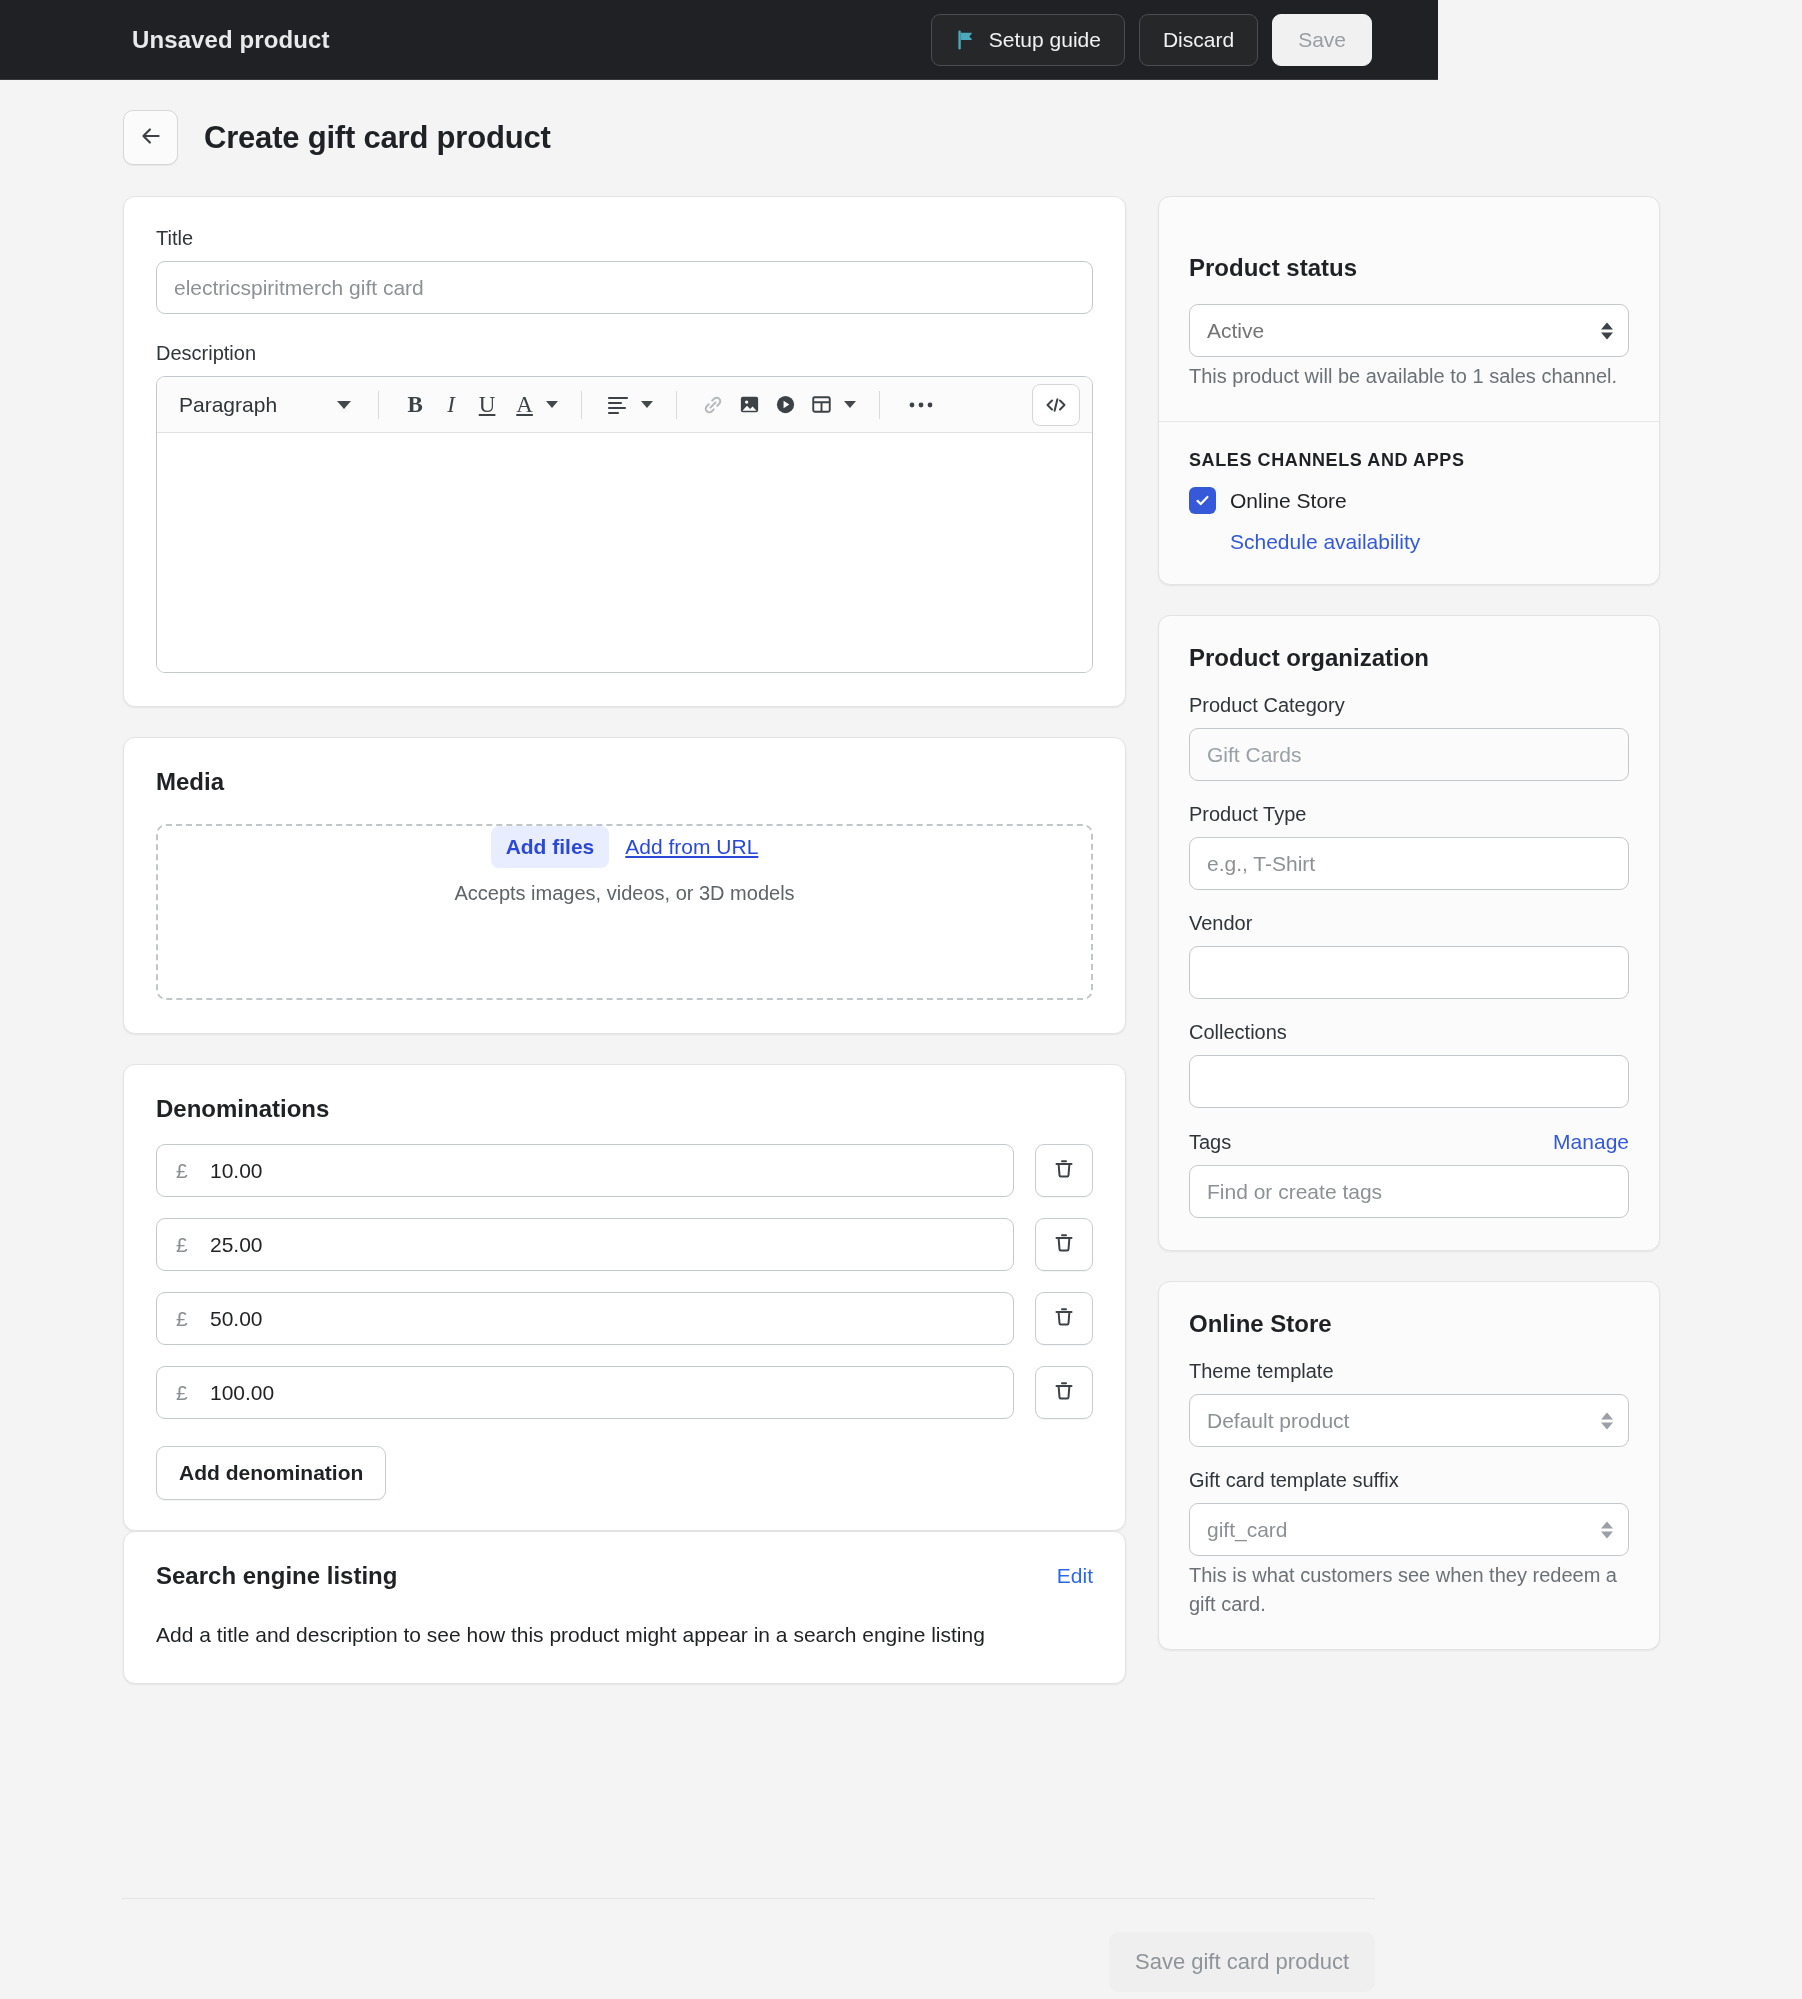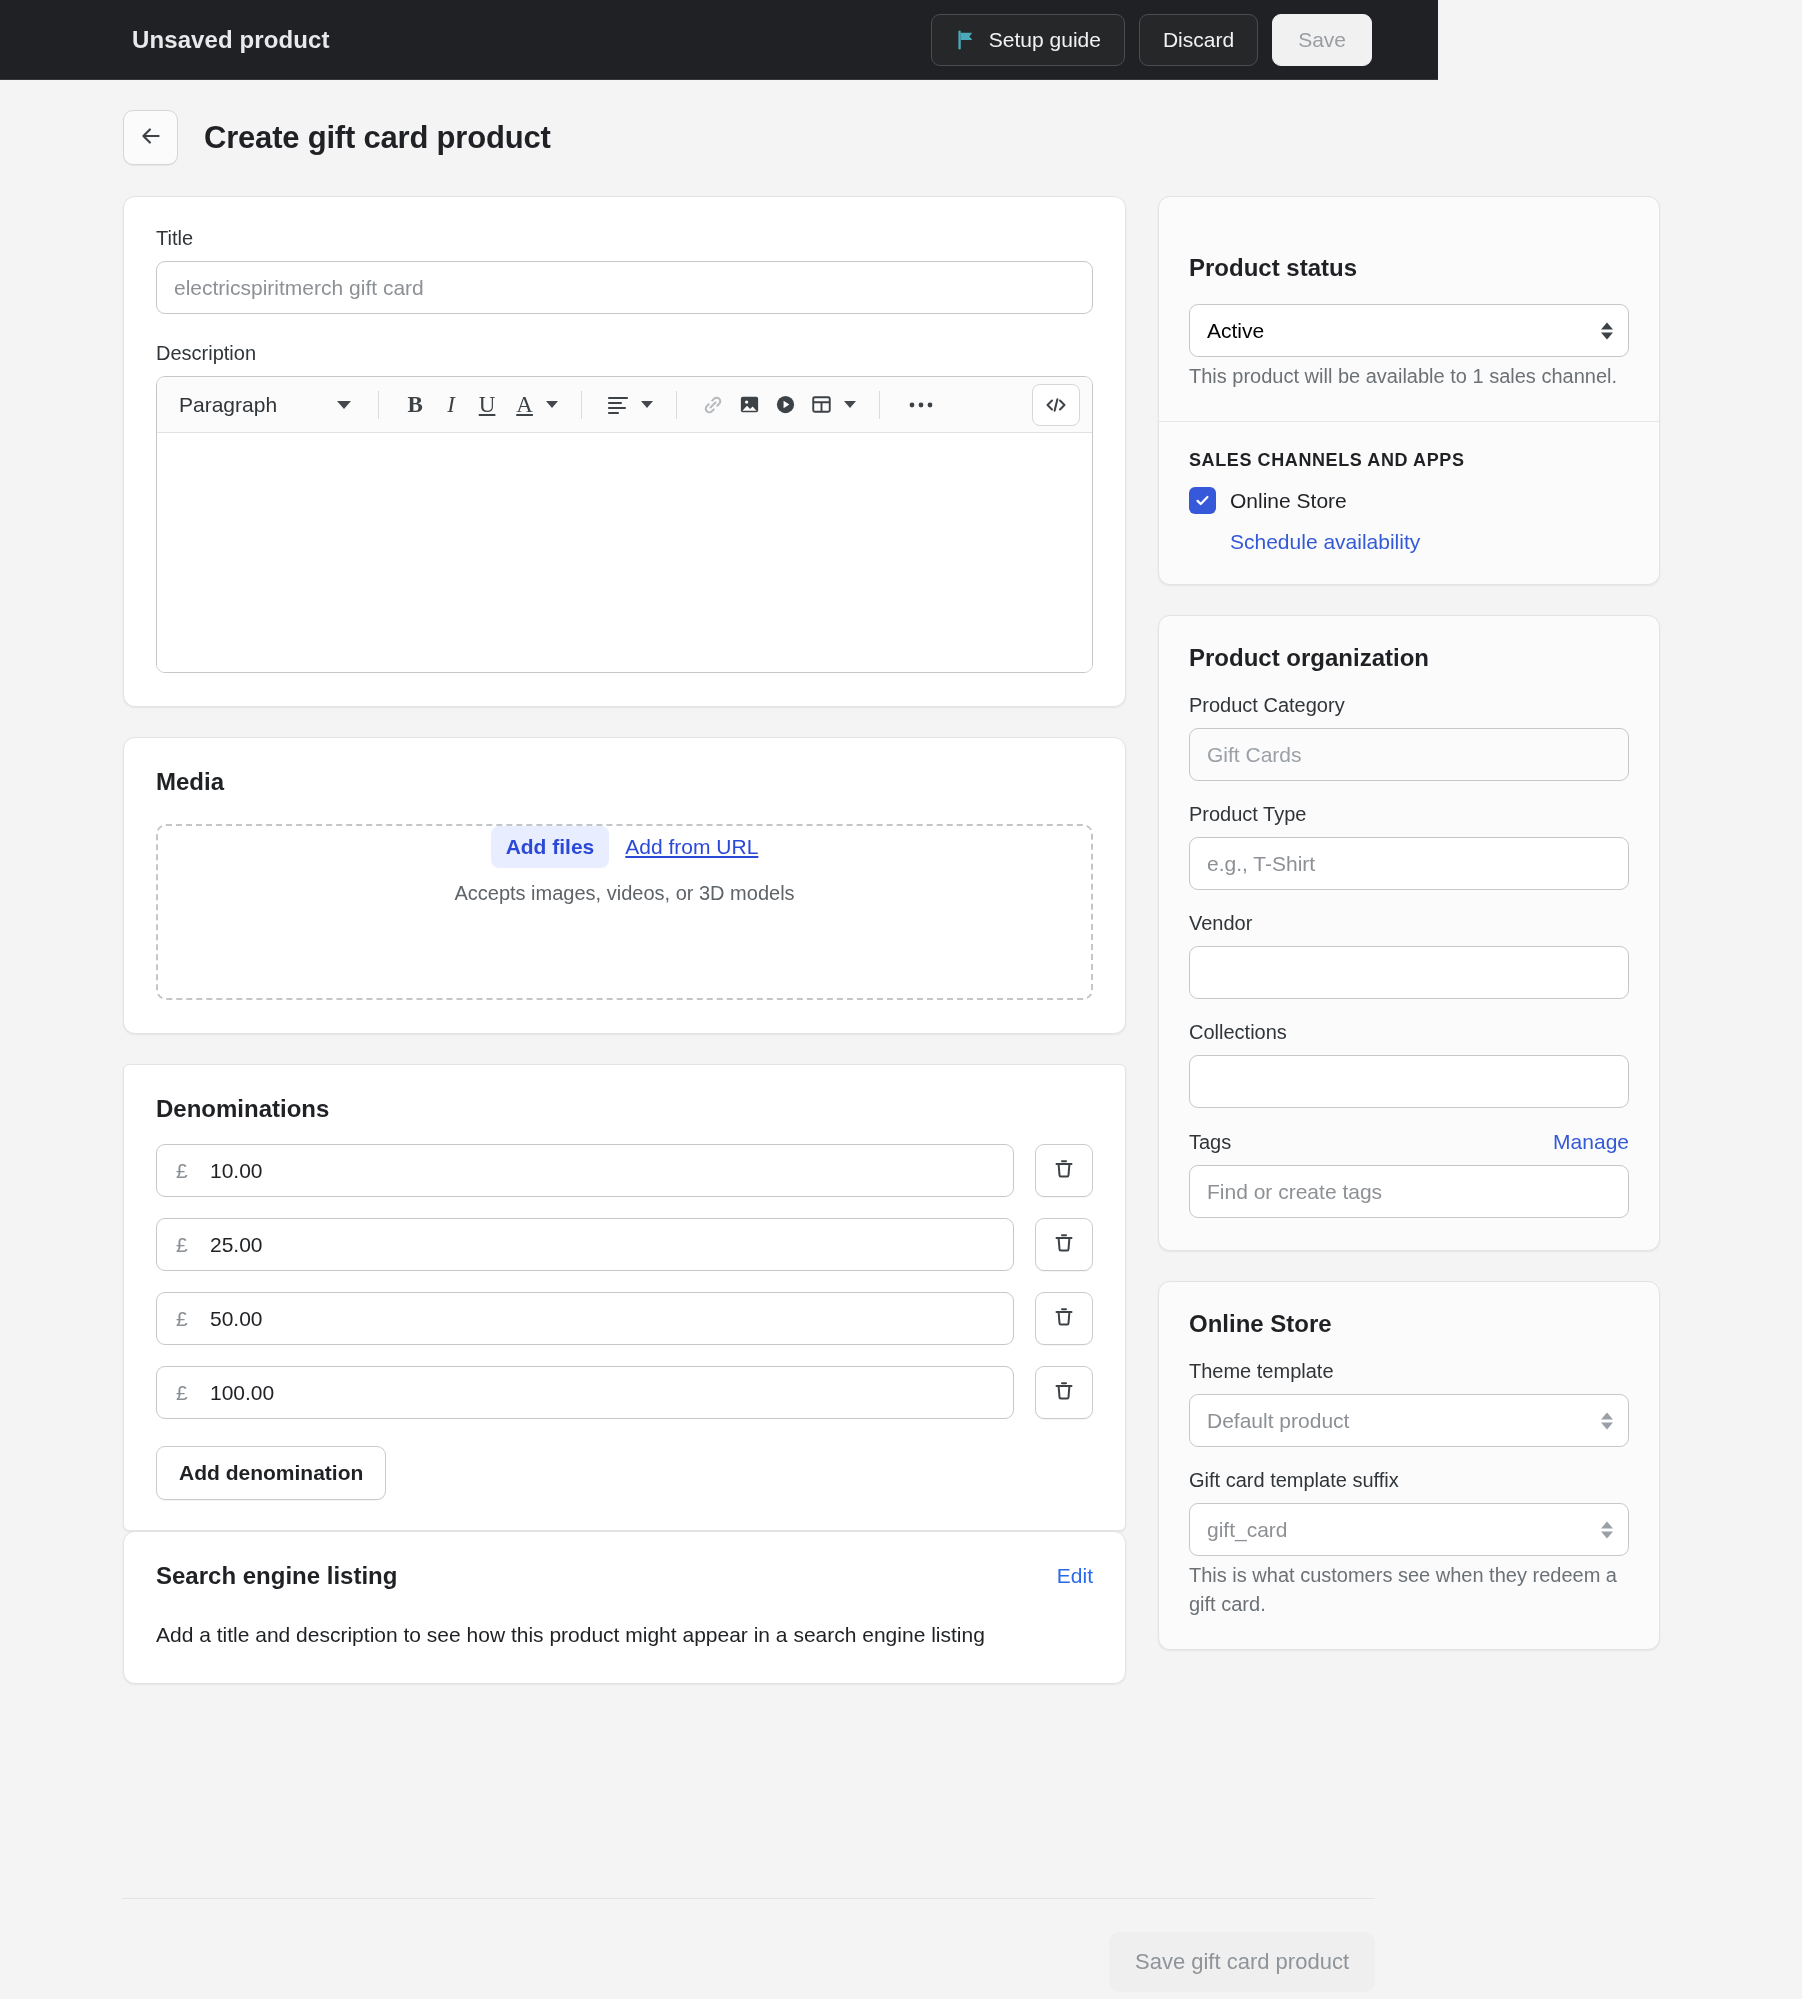--- a/index.html
+++ b/index.html
@@ -73,21 +73,21 @@
     background: #fff; font-size: 21px; color: #303539; padding: 0 17px;
     font-family: inherit; outline: none;
   }
   .inp::placeholder { color: #8d9195; }
   .inp.muted { background: #fbfbfb; }
   .inp.muted::placeholder { color: #9aa0a5; }
 
   .sel-wrap { position: relative; }
   .sel {
     width: 100%; height: 53px; border: 1px solid #c5c8cb; border-radius: 9px;
-    background: #fff; font-size: 21px; color: #000000; padding: 0 44px 0 17px;
+    background: #fff; font-size: 21px; color: #737373; padding: 0 44px 0 17px;
     display: flex; align-items: center; font-family: inherit; cursor: pointer;
   }
   .sel.placeholderish { color: #8d9195; }
   .sel-arrows {
     position: absolute; right: 16px; top: 50%; transform: translateY(-50%);
     display: flex; flex-direction: column; gap: 3px; pointer-events: none;
   }
   .ar-up, .ar-dn { width: 0; height: 0; border-left: 6px solid transparent; border-right: 6px solid transparent; }
   .ar-up { border-bottom: 7px solid #3d4246; }
   .ar-dn { border-top: 7px solid #3d4246; }
@@ -342,21 +342,21 @@
           <div class="dropzone">
             <div class="dz-row">
               <button class="btn-addfiles">Add files</button>
               <span class="link-blue">Add from URL</span>
             </div>
             <div class="dz-hint">Accepts images, videos, or 3D models</div>
           </div>
         </div>
       </div>
 
-      <div class="card" style="margin-bottom:0;border-radius:6px;">
+      <div class="card" style="margin-bottom:0;">
         <div class="card-pad" style="padding-bottom:30px;">
           <div class="card-title">Denominations</div>
 
           <div class="denom-row">
             <div class="denom-inp-wrap">
               <span class="currency">£</span>
               <input class="denom-inp" type="text" value="10.00" style="">
             </div>
             <div class="trash-btn">
               <span>

